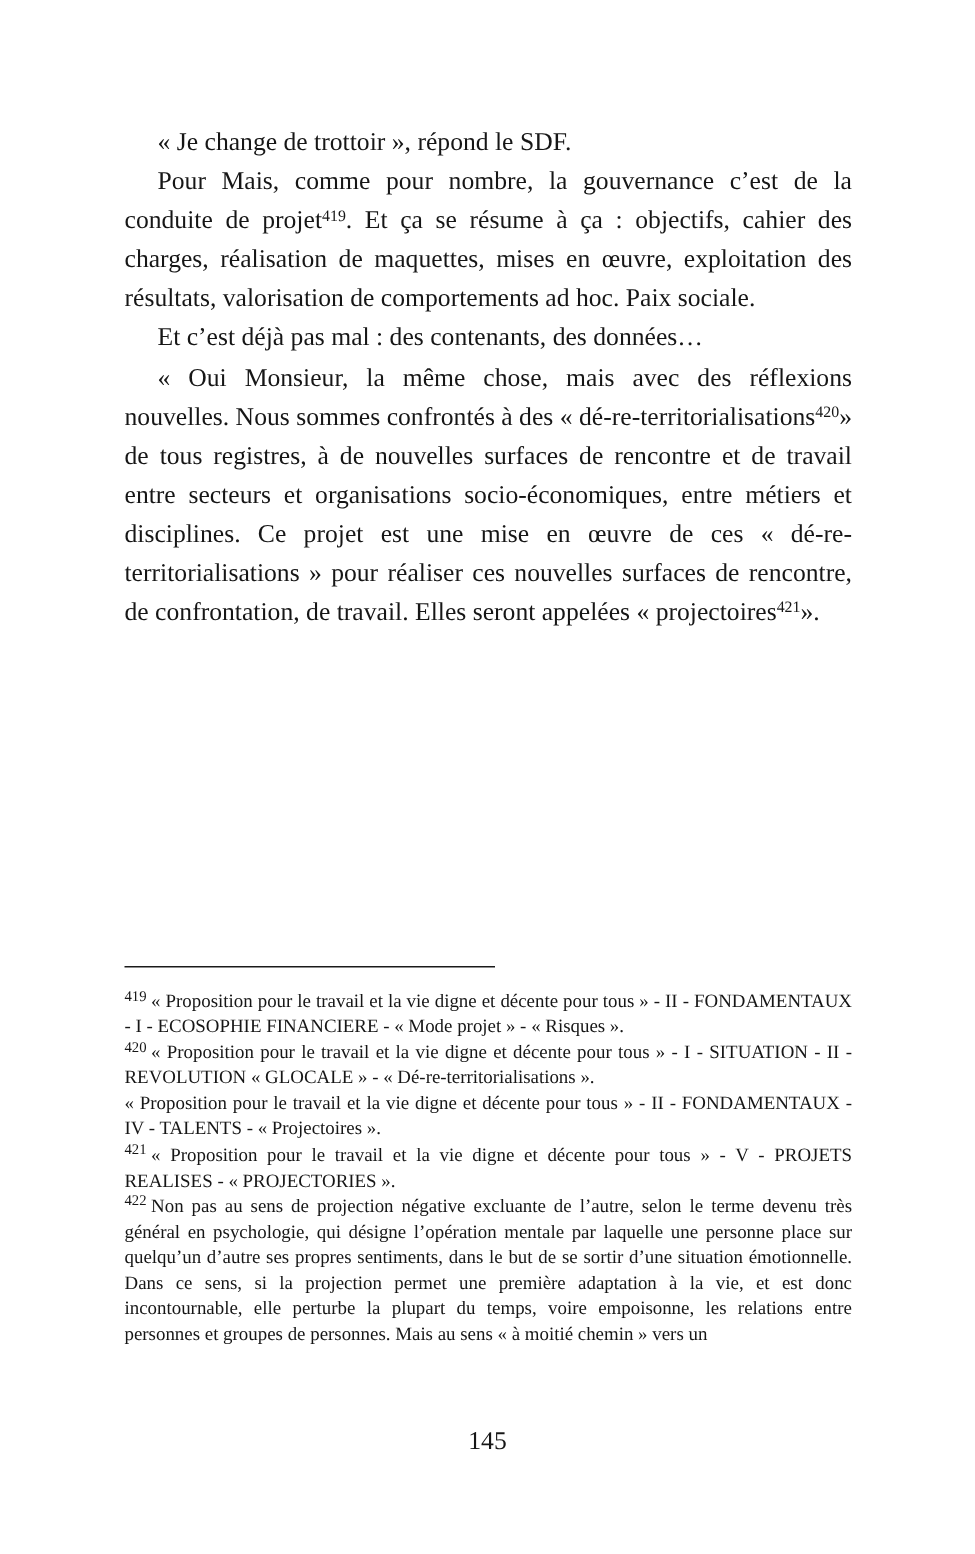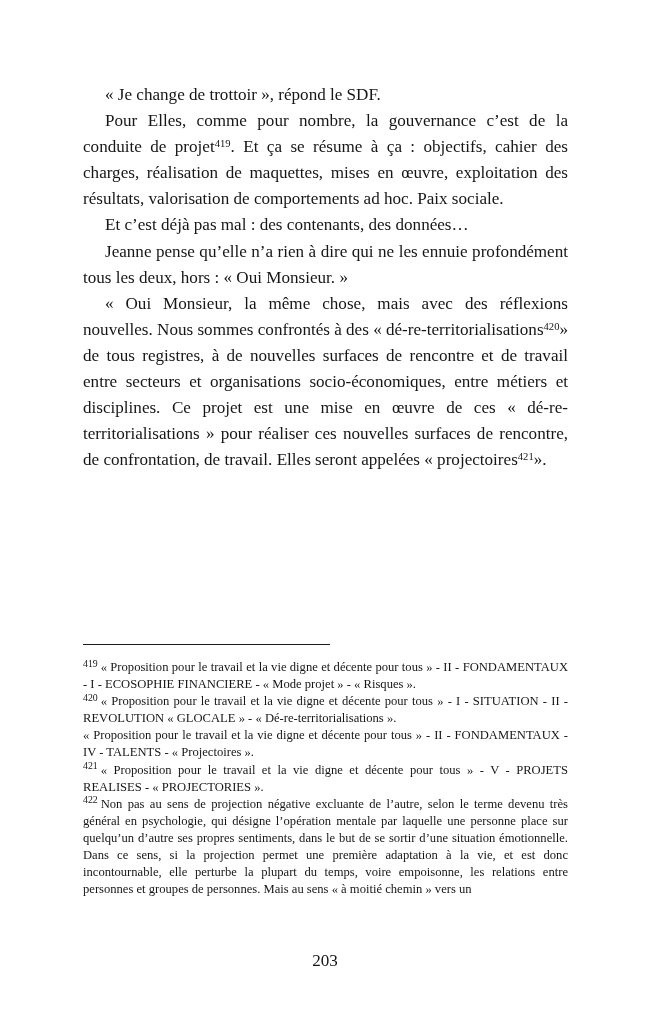--- a/index.html
+++ b/index.html
@@ -100,25 +100,24 @@
 </head>
 <body>
 
 <div class="page">
 
   <div class="body-block">
 
     <p class="para last-line-natural"><span>« Je change de trottoir », répond le SDF.</span></p>
 
 
-    <p class="para last-line-natural"><span>Pour Elles, comme pour nombre, la gouvernance c’est de la conduite de projet</span><sup>419</sup><span>. Et ça se résume à ça : objectifs, cahier des charges, réalisation de maquettes, mises en œuvre, exploitation des résultats, valorisation de comportements ad hoc. Paix sociale.</span></p>
+    <p class="para last-line-natural"><span>Pour Mais, comme pour nombre, la gouvernance c’est de la conduite de projet</span><sup>419</sup><span>. Et ça se résume à ça : objectifs, cahier des charges, réalisation de maquettes, mises en œuvre, exploitation des résultats, valorisation de comportements ad hoc. Paix sociale.</span></p>
 
     <p class="para last-line-natural"><span>Et c’est déjà pas mal : des contenants, des données…</span></p>
 
-    <p class="para last-line-natural"><span>Jeanne pense qu’elle n’a rien à dire qui ne les ennuie profondément tous les deux, hors : « Oui Monsieur. »</span></p>
 
     <p class="para last-line-natural"><span>« Oui Monsieur, la même chose, mais avec des réflexions nouvelles. Nous sommes confrontés à des « dé-re-territorialisations</span><sup>420</sup><span>» de tous registres, à de nouvelles surfaces de rencontre et de travail entre secteurs et organisations socio-économiques, entre métiers et disciplines. Ce projet est une mise en œuvre de ces « dé-re-territorialisations » pour réaliser ces nouvelles surfaces de rencontre, de confrontation, de travail. Elles seront appelées « projectoires</span><sup>421</sup><span>».</span></p>
 
 
   </div>
 
   <div class="footnote-area">
 
     <hr class="footnote-rule">
 
@@ -127,15 +126,15 @@
     <p class="footnote ragged"><span class="fn-marker">420</span><span>« Proposition pour le travail et la vie digne et décente pour tous » - I - SITUATION - II - REVOLUTION « GLOCALE » - « Dé-re-territorialisations ».</span></p>
 
     <p class="footnote ragged"><span>« Proposition pour le travail et la vie digne et décente pour tous » - II - FONDAMENTAUX - IV - TALENTS - « Projectoires ».</span></p>
 
     <p class="footnote ragged"><span class="fn-marker">421</span><span>« Proposition pour le travail et la vie digne et décente pour tous » - V - PROJETS REALISES - « PROJECTORIES ».</span></p>
 
     <p class="footnote ragged"><span class="fn-marker">422</span><span>Non pas au sens de projection négative excluante de l’autre, selon le terme devenu très général en psychologie, qui désigne l’opération mentale par laquelle une personne place sur quelqu’un d’autre ses propres sentiments, dans le but de se sortir d’une situation émotionnelle. Dans ce sens, si la projection permet une première adaptation à la vie, et est donc incontournable, elle perturbe la plupart du temps, voire empoisonne, les relations entre personnes et groupes de personnes. Mais au sens « à moitié chemin » vers un</span></p>
 
   </div>
 
-  <div class="page-number">203</div>
+  <div class="page-number">145</div>
 
 </div>
 
 </body></html>

